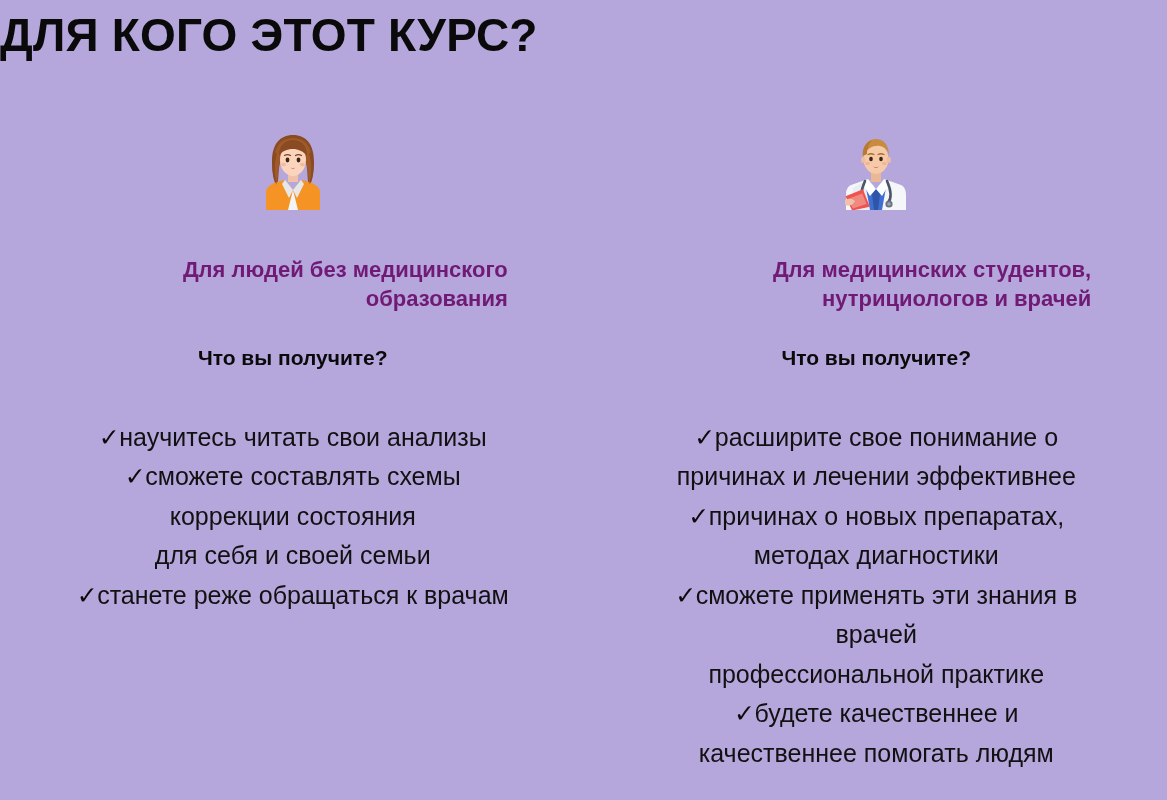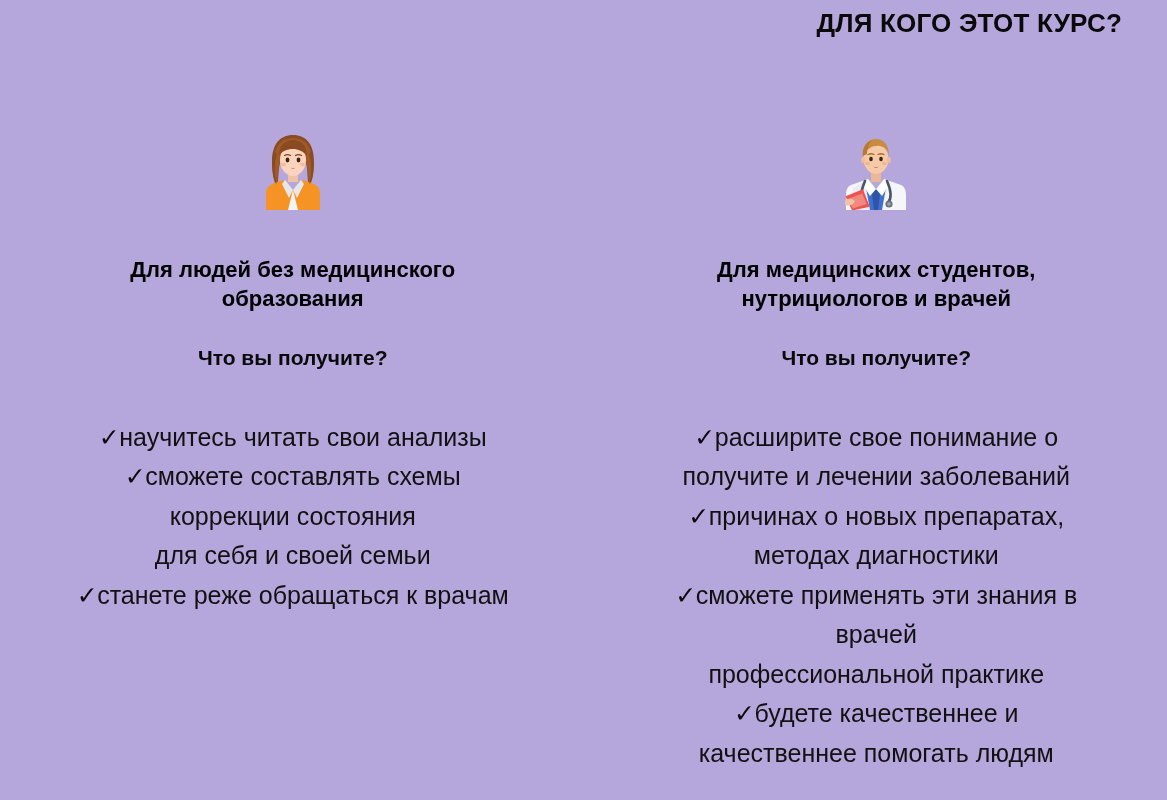--- a/index.html
+++ b/index.html
@@ -19,22 +19,22 @@
     position: relative;
     width: 1167px;
     height: 800px;
     box-sizing: border-box;
   }
   .slide-title {
     position: absolute;
     top: 9px;
     left: 0;
     width: 1122px;
-    text-align: right;
-    font-size: 26px;
+    text-align: left;
+    font-size: 46px;
     font-weight: bold;
     letter-spacing: 0.2px;
     color: #0a0a0a;
     line-height: 1.15;
   }
   .columns {
     position: absolute;
     top: 132px;
     left: 0;
     width: 1167px;
@@ -61,22 +61,22 @@
     display: flex;
     align-items: flex-start;
     justify-content: center;
   }
 
   .col-heading {
     margin-top: 31px;
     font-size: 22px;
     font-weight: bold;
     line-height: 1.33;
-    text-align: center;
-    color: #000000;
+    text-align: right;
+    color: #701a75;
     max-width: 430px;
   }
   .col-subheading {
     margin-top: 30px;
     font-size: 21px;
     font-weight: bold;
     line-height: 1.3;
     text-align: right;
     color: #0a0a0a;
   }
@@ -206,21 +206,21 @@
 
           <path d="M32 34.5 q3 2.6 6 0 q-3 1.2 -6 0 z" fill="#c65a52"></path>
         </svg>
       </div>
 
       <div class="col-heading">Для медицинских студентов, нутрициологов и врачей</div>
       <div class="col-subheading">Что вы получите?</div>
 
       <ul class="benefit-list">
         <li class="benefit-line"><span class="check">✓</span><span>расширите свое понимание о</span></li>
-        <li class="benefit-line"><span class="check"></span><span>получите и лечении заболеваний</span></li>
+        <li class="benefit-line"><span class="check"></span><span>причинах и лечении эффективнее</span></li>
         <li class="benefit-line"><span class="check">✓</span><span>причинах о новых препаратах,</span></li>
         <li class="benefit-line"><span class="check"></span><span>методах диагностики</span></li>
         <li class="benefit-line"><span class="check">✓</span><span>сможете применять эти знания в</span></li>
         <li class="benefit-line"><span class="check"></span><span>врачей</span></li>
         <li class="benefit-line"><span class="check"></span><span>профессиональной практике</span></li>
         <li class="benefit-line"><span class="check">✓</span><span>будете качественнее и</span></li>
         <li class="benefit-line"><span class="check"></span><span>качественнее помогать людям</span></li>
       </ul>
     </div>
 

